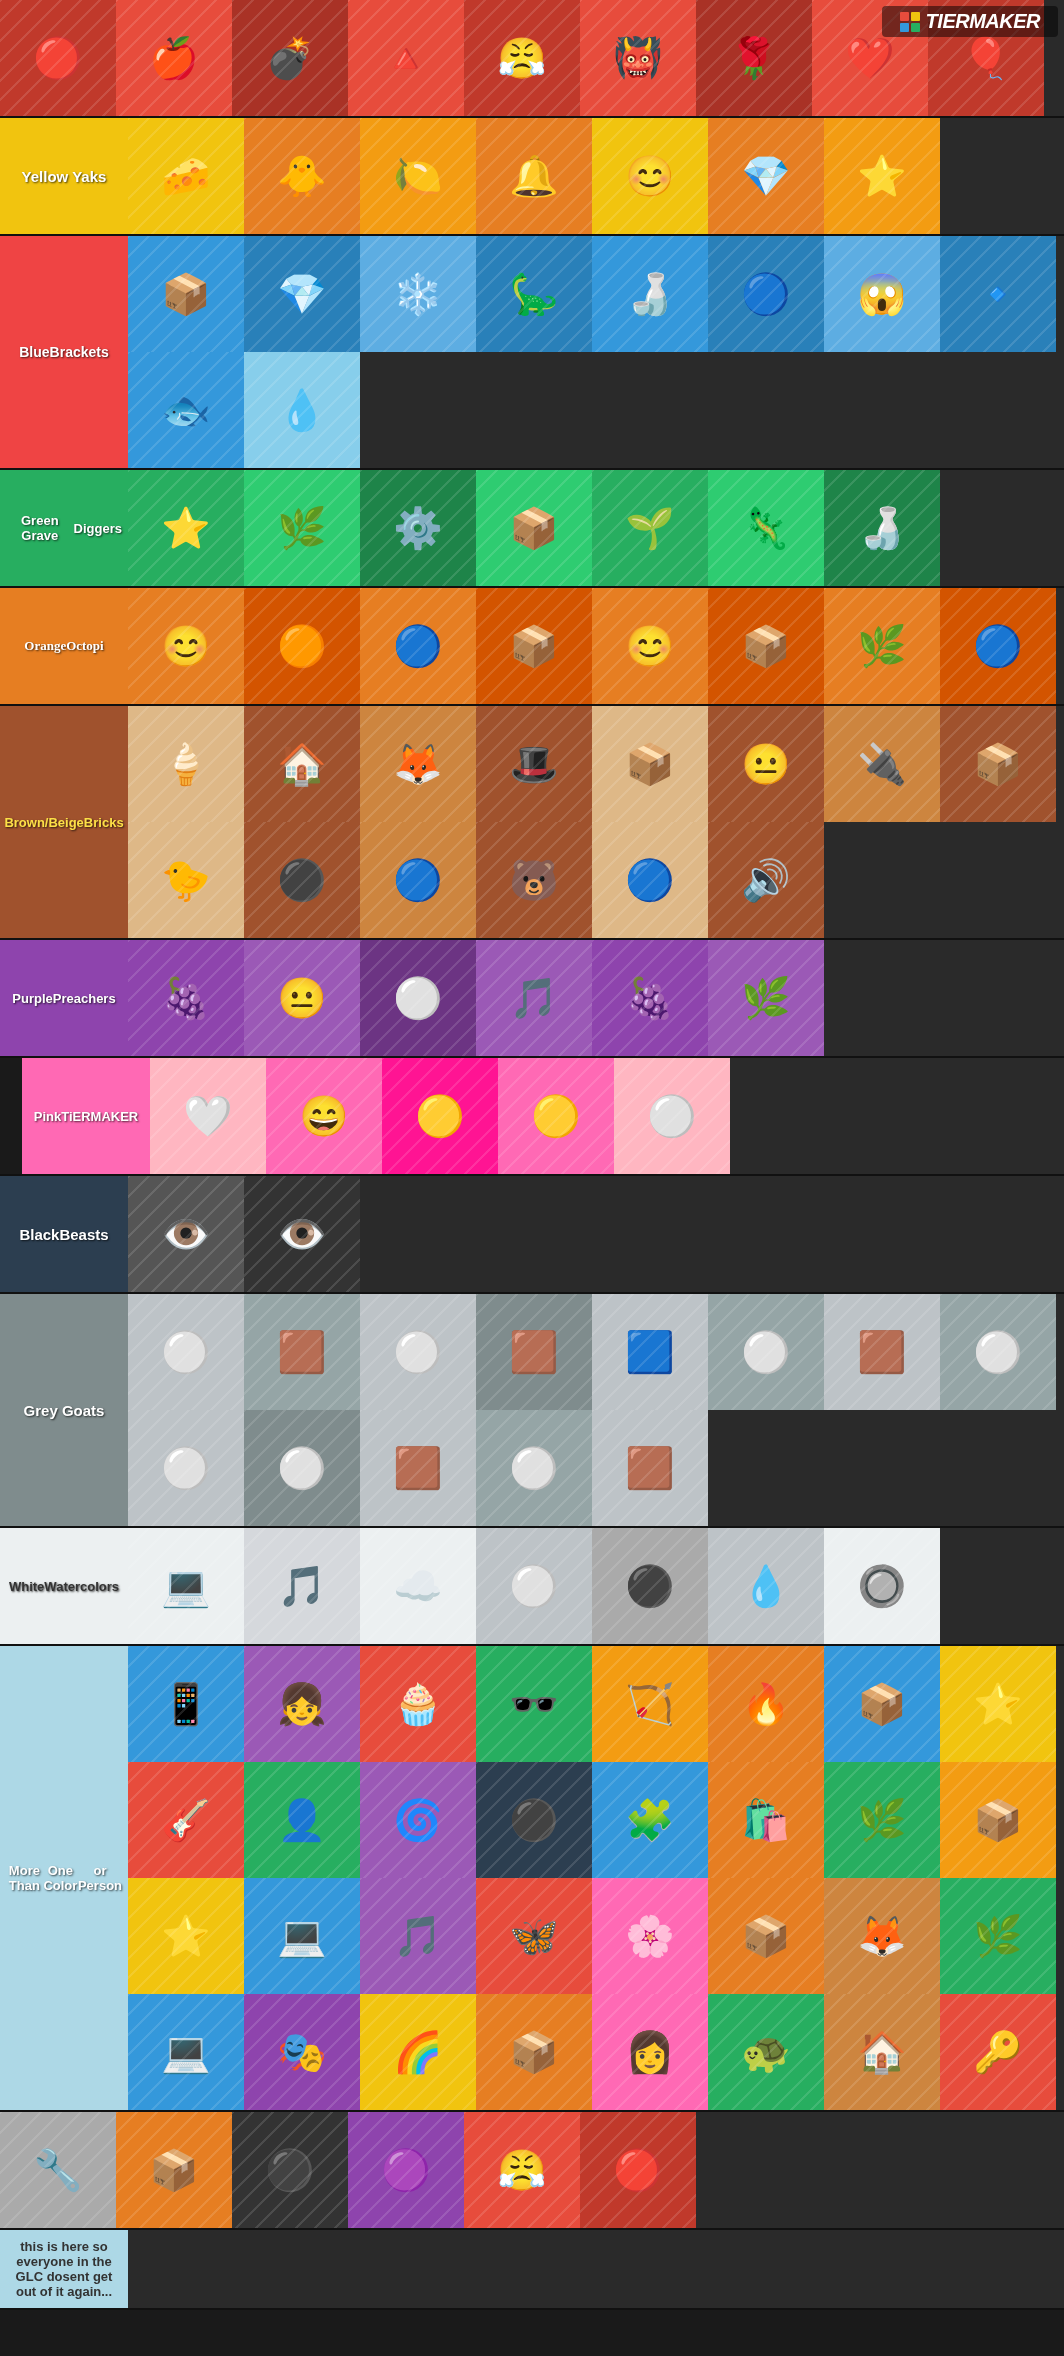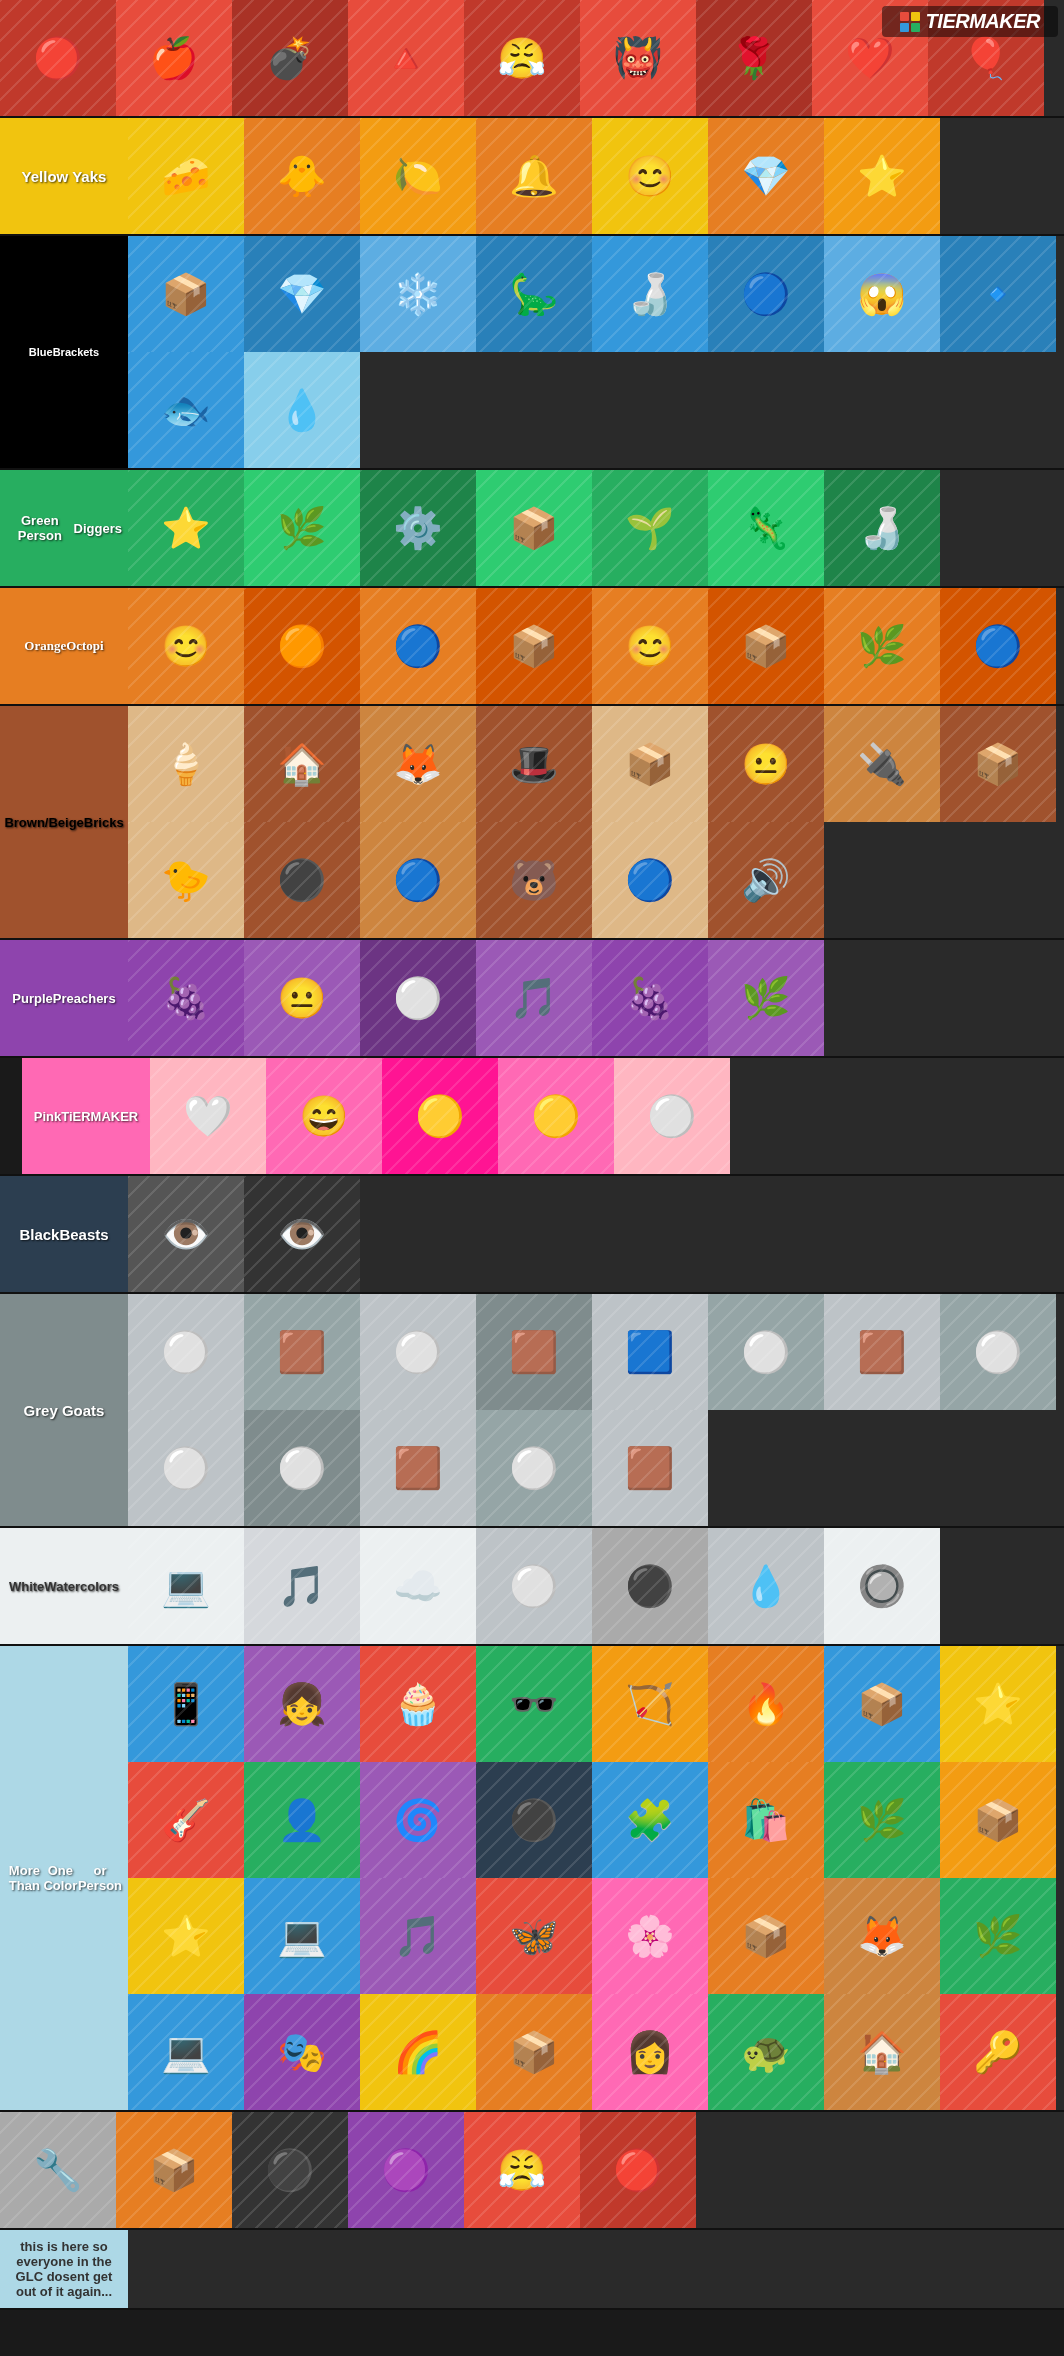--- a/index.html
+++ b/index.html
@@ -174,21 +174,21 @@
           <div class="bg" style="background-color: rgb(230, 126, 34); font-size: 40px;">💎</div>
           <div class="stripe-overlay"></div>
         </div>
         <div class="tier-item">
           <div class="bg" style="background-color: rgb(243, 156, 18); font-size: 40px;">⭐</div>
           <div class="stripe-overlay"></div>
         </div>
       </div>
     </div>
     <div class="tier-row">
-      <div class="tier-label" style="background-color: #000000; color: rgb(255, 255, 255); font-size: 11px;">
+      <div class="tier-label" style="background-color: #ef4444; color: rgb(255, 255, 255); font-size: 14px;">
         <div>Blue</div>
         <div>Brackets</div>
       </div>
       <div class="tier-items" style="background-color: rgb(42, 42, 42);">
         <div class="tier-item">
           <div class="bg" style="background-color: rgb(52, 152, 219); font-size: 40px;">📦</div>
           <div class="stripe-overlay"></div>
         </div>
         <div class="tier-item">
           <div class="bg" style="background-color: rgb(41, 128, 185); font-size: 40px;">💎</div>
@@ -223,21 +223,21 @@
           <div class="stripe-overlay"></div>
         </div>
         <div class="tier-item">
           <div class="bg" style="background-color: rgb(135, 206, 235); font-size: 40px;">💧</div>
           <div class="stripe-overlay"></div>
         </div>
       </div>
     </div>
     <div class="tier-row">
       <div class="tier-label" style="background-color: rgb(39, 174, 96); color: rgb(255, 255, 255); font-size: 13px;">
-        <div>Green Person</div>
+        <div>Green Grave</div>
         <div>Diggers</div>
       </div>
       <div class="tier-items" style="background-color: rgb(42, 42, 42);">
         <div class="tier-item">
           <div class="bg" style="background-color: rgb(39, 174, 96); font-size: 40px;">⭐</div>
           <div class="stripe-overlay"></div>
         </div>
         <div class="tier-item">
           <div class="bg" style="background-color: rgb(46, 204, 113); font-size: 40px;">🌿</div>
           <div class="stripe-overlay"></div>
@@ -298,21 +298,21 @@
           <div class="bg" style="background-color: rgb(230, 126, 34); font-size: 40px;">🌿</div>
           <div class="stripe-overlay"></div>
         </div>
         <div class="tier-item">
           <div class="bg" style="background-color: rgb(211, 84, 0); font-size: 40px;">🔵</div>
           <div class="stripe-overlay"></div>
         </div>
       </div>
     </div>
     <div class="tier-row">
-      <div class="tier-label" style="background-color: rgb(160, 82, 45); color: #000000; font-size: 13px; text-align: right;">
+      <div class="tier-label" style="background-color: rgb(160, 82, 45); color: #fde047; font-size: 13px; text-align: right;">
         <div>Brown/Beige</div>
         <div>Bricks</div>
       </div>
       <div class="tier-items" style="background-color: rgb(42, 42, 42);">
         <div class="tier-item">
           <div class="bg" style="background-color: rgb(222, 184, 135); font-size: 40px;">🍦</div>
           <div class="stripe-overlay"></div>
         </div>
         <div class="tier-item">
           <div class="bg" style="background-color: rgb(160, 82, 45); font-size: 40px;">🏠</div>

